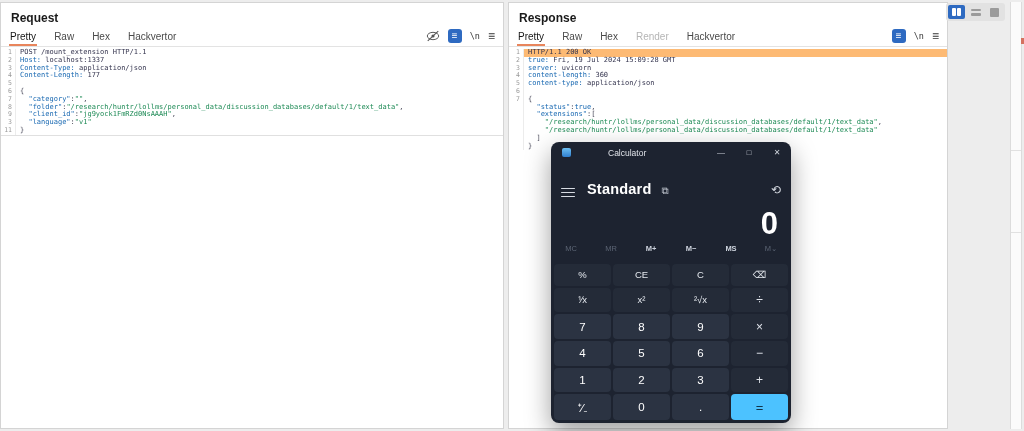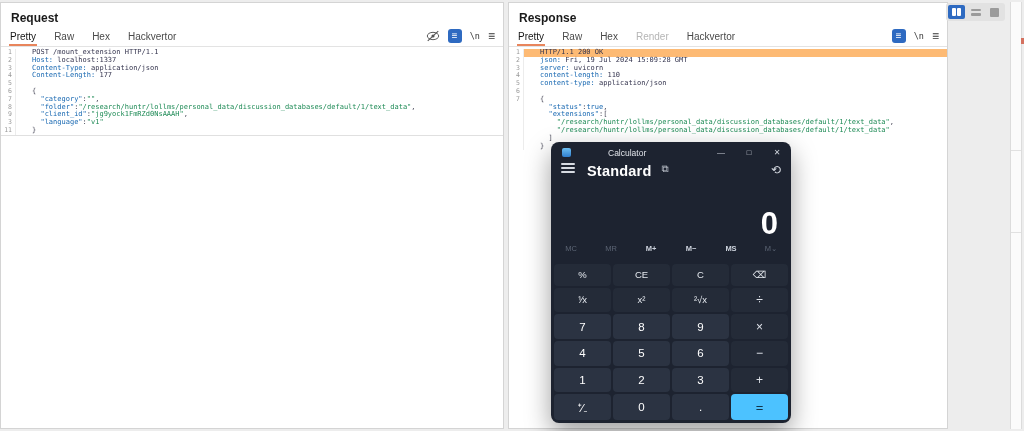--- a/index.html
+++ b/index.html
@@ -21,21 +21,21 @@
   .menu-glyph { font-size:12px; color:#333; }
   .pretty-btn { width:14px; height:14px; background:#2e6ac1; border-radius:3px; color:#fff;
                 font-size:10px; line-height:14px; text-align:center; }
   .eyeoff { width:14px; height:12px; }
 
   
   .code { position:relative; font-family:"DejaVu Sans Mono", monospace; font-size:7px; line-height:7.8px;
           padding-top:2px; color:#34344e; }
   .line { display:flex; white-space:pre; }
   .ln { width:14px; flex:none; text-align:right; padding-right:3px; color:#9a9a9a; font-size:6.5px; }
-  .lt { flex:1; border-left:1px solid #ececec; padding-left:16px; }
+  .lt { flex:1; border-left:1px solid #ececec; padding-left:4px; }
   .line.hl .lt { background:#fdba74; }
   .line.rule { border-bottom:1px solid #e0e0e0; }
   .tok-p { color:#34344e; }
   .tok-k { color:#1667b1; }
   .tok-s { color:#1d8a55; }
   .tok-pu { color:#4a4a5a; }
 
   
   .layout-switcher { position:absolute; left:946px; top:3px; display:flex; gap:2px;
                      background:#e2e2e2; border-radius:3px; padding:2px; }
@@ -58,21 +58,21 @@
           box-shadow:0 10px 26px rgba(0,0,0,.38); display:flex; flex-direction:column;
           color:#e7eaef; }
   .calc-titlebar { height:21px; display:flex; align-items:center; padding-left:11px; flex:none; }
   .calc-appicon { width:9px; height:9px; border-radius:2px; margin-right:9px;
                   background:linear-gradient(180deg,#6ec0f2 0%,#2f7fd0 100%); }
   .calc-title { font-size:8.5px; color:#dfe2e8;margin-left:28px; }
   .calc-controls { margin-left:auto; display:flex; height:100%; }
   .calc-ctl { width:28px; display:flex; align-items:center; justify-content:center;
               font-size:8px; color:#cfd4dc; }
   .calc-ctl.max { font-size:7.5px; }
-  .calc-nav { height:34px; display:flex; align-items:flex-start; padding:0 10px; flex:none; }
+  .calc-nav { height:34px; display:flex; align-items:flex-end; padding:0 10px; flex:none; }
   .calc-menu { width:14px; display:flex; flex-direction:column; gap:2.5px; margin-right:12px; }
   .calc-menu i { display:block; height:1.5px; background:#d7dbe2; border-radius:1px; }
   .calc-mode { font-size:14.5px; font-weight:bold; color:#fff; letter-spacing:.2px; }
   .keep-on-top { font-size:10px; color:#c4c9d2; margin-left:10px; }
   .calc-history { margin-left:auto; font-size:12px; color:#d7dbe2; }
   .calc-display { height:47px; display:flex; align-items:flex-end; justify-content:flex-end;
                   padding:0 13px 2px; font-size:31px; font-weight:600; color:#fff; flex:none; }
   .calc-memory { height:18px; display:flex; flex:none; }
   .calc-memory span { flex:1; text-align:center; font-size:7.5px; font-weight:bold; color:#cdd3dd; }
   .calc-memory span.dim { color:#5c6574; font-weight:normal; }
@@ -134,23 +134,23 @@
           <span class="tab">Hackvertor</span>
         </div>
       <div class="tools">
         <span class="pretty-btn">≡</span>
         <span class="wrap-label">\n</span>
         <span class="menu-glyph">≡</span>
       </div>
     </div>
     <div class="code">
         <div class="line hl"><span class="ln">1</span><span class="lt"><span class="tok-p">HTTP/1.1 200 OK</span></span></div>
-        <div class="line"><span class="ln">2</span><span class="lt"><span class="tok-k">json:</span><span class="tok-p"> Fri, 19 Jul 2024 15:09:28 GMT</span></span></div>
+        <div class="line"><span class="ln">2</span><span class="lt"><span class="tok-k">true:</span><span class="tok-p"> Fri, 19 Jul 2024 15:09:28 GMT</span></span></div>
         <div class="line"><span class="ln">3</span><span class="lt"><span class="tok-k">server:</span><span class="tok-p"> uvicorn</span></span></div>
-        <div class="line"><span class="ln">4</span><span class="lt"><span class="tok-k">content-length:</span><span class="tok-p"> 110</span></span></div>
+        <div class="line"><span class="ln">4</span><span class="lt"><span class="tok-k">content-length:</span><span class="tok-p"> 360</span></span></div>
         <div class="line"><span class="ln">5</span><span class="lt"><span class="tok-k">content-type:</span><span class="tok-p"> application/json</span></span></div>
         <div class="line"><span class="ln">6</span><span class="lt">&nbsp;</span></div>
         <div class="line"><span class="ln">7</span><span class="lt"><span class="tok-pu">{</span></span></div>
         <div class="line"><span class="ln"></span><span class="lt"><span class="tok-pu">  </span><span class="tok-k">"status"</span><span class="tok-pu">:</span><span class="tok-k">true</span><span class="tok-pu">,</span></span></div>
         <div class="line"><span class="ln"></span><span class="lt"><span class="tok-pu">  </span><span class="tok-k">"extensions"</span><span class="tok-pu">:[</span></span></div>
         <div class="line"><span class="ln"></span><span class="lt"><span class="tok-pu">    </span><span class="tok-s">"/research/huntr/lollms/personal_data/discussion_databases/default/1/text_data"</span><span class="tok-pu">,</span></span></div>
         <div class="line"><span class="ln"></span><span class="lt"><span class="tok-pu">    </span><span class="tok-s">"/research/huntr/lollms/personal_data/discussion_databases/default/1/text_data"</span></span></div>
         <div class="line"><span class="ln"></span><span class="lt"><span class="tok-pu">  ]</span></span></div>
         <div class="line"><span class="ln"></span><span class="lt"><span class="tok-pu">}</span></span></div>
       </div>

